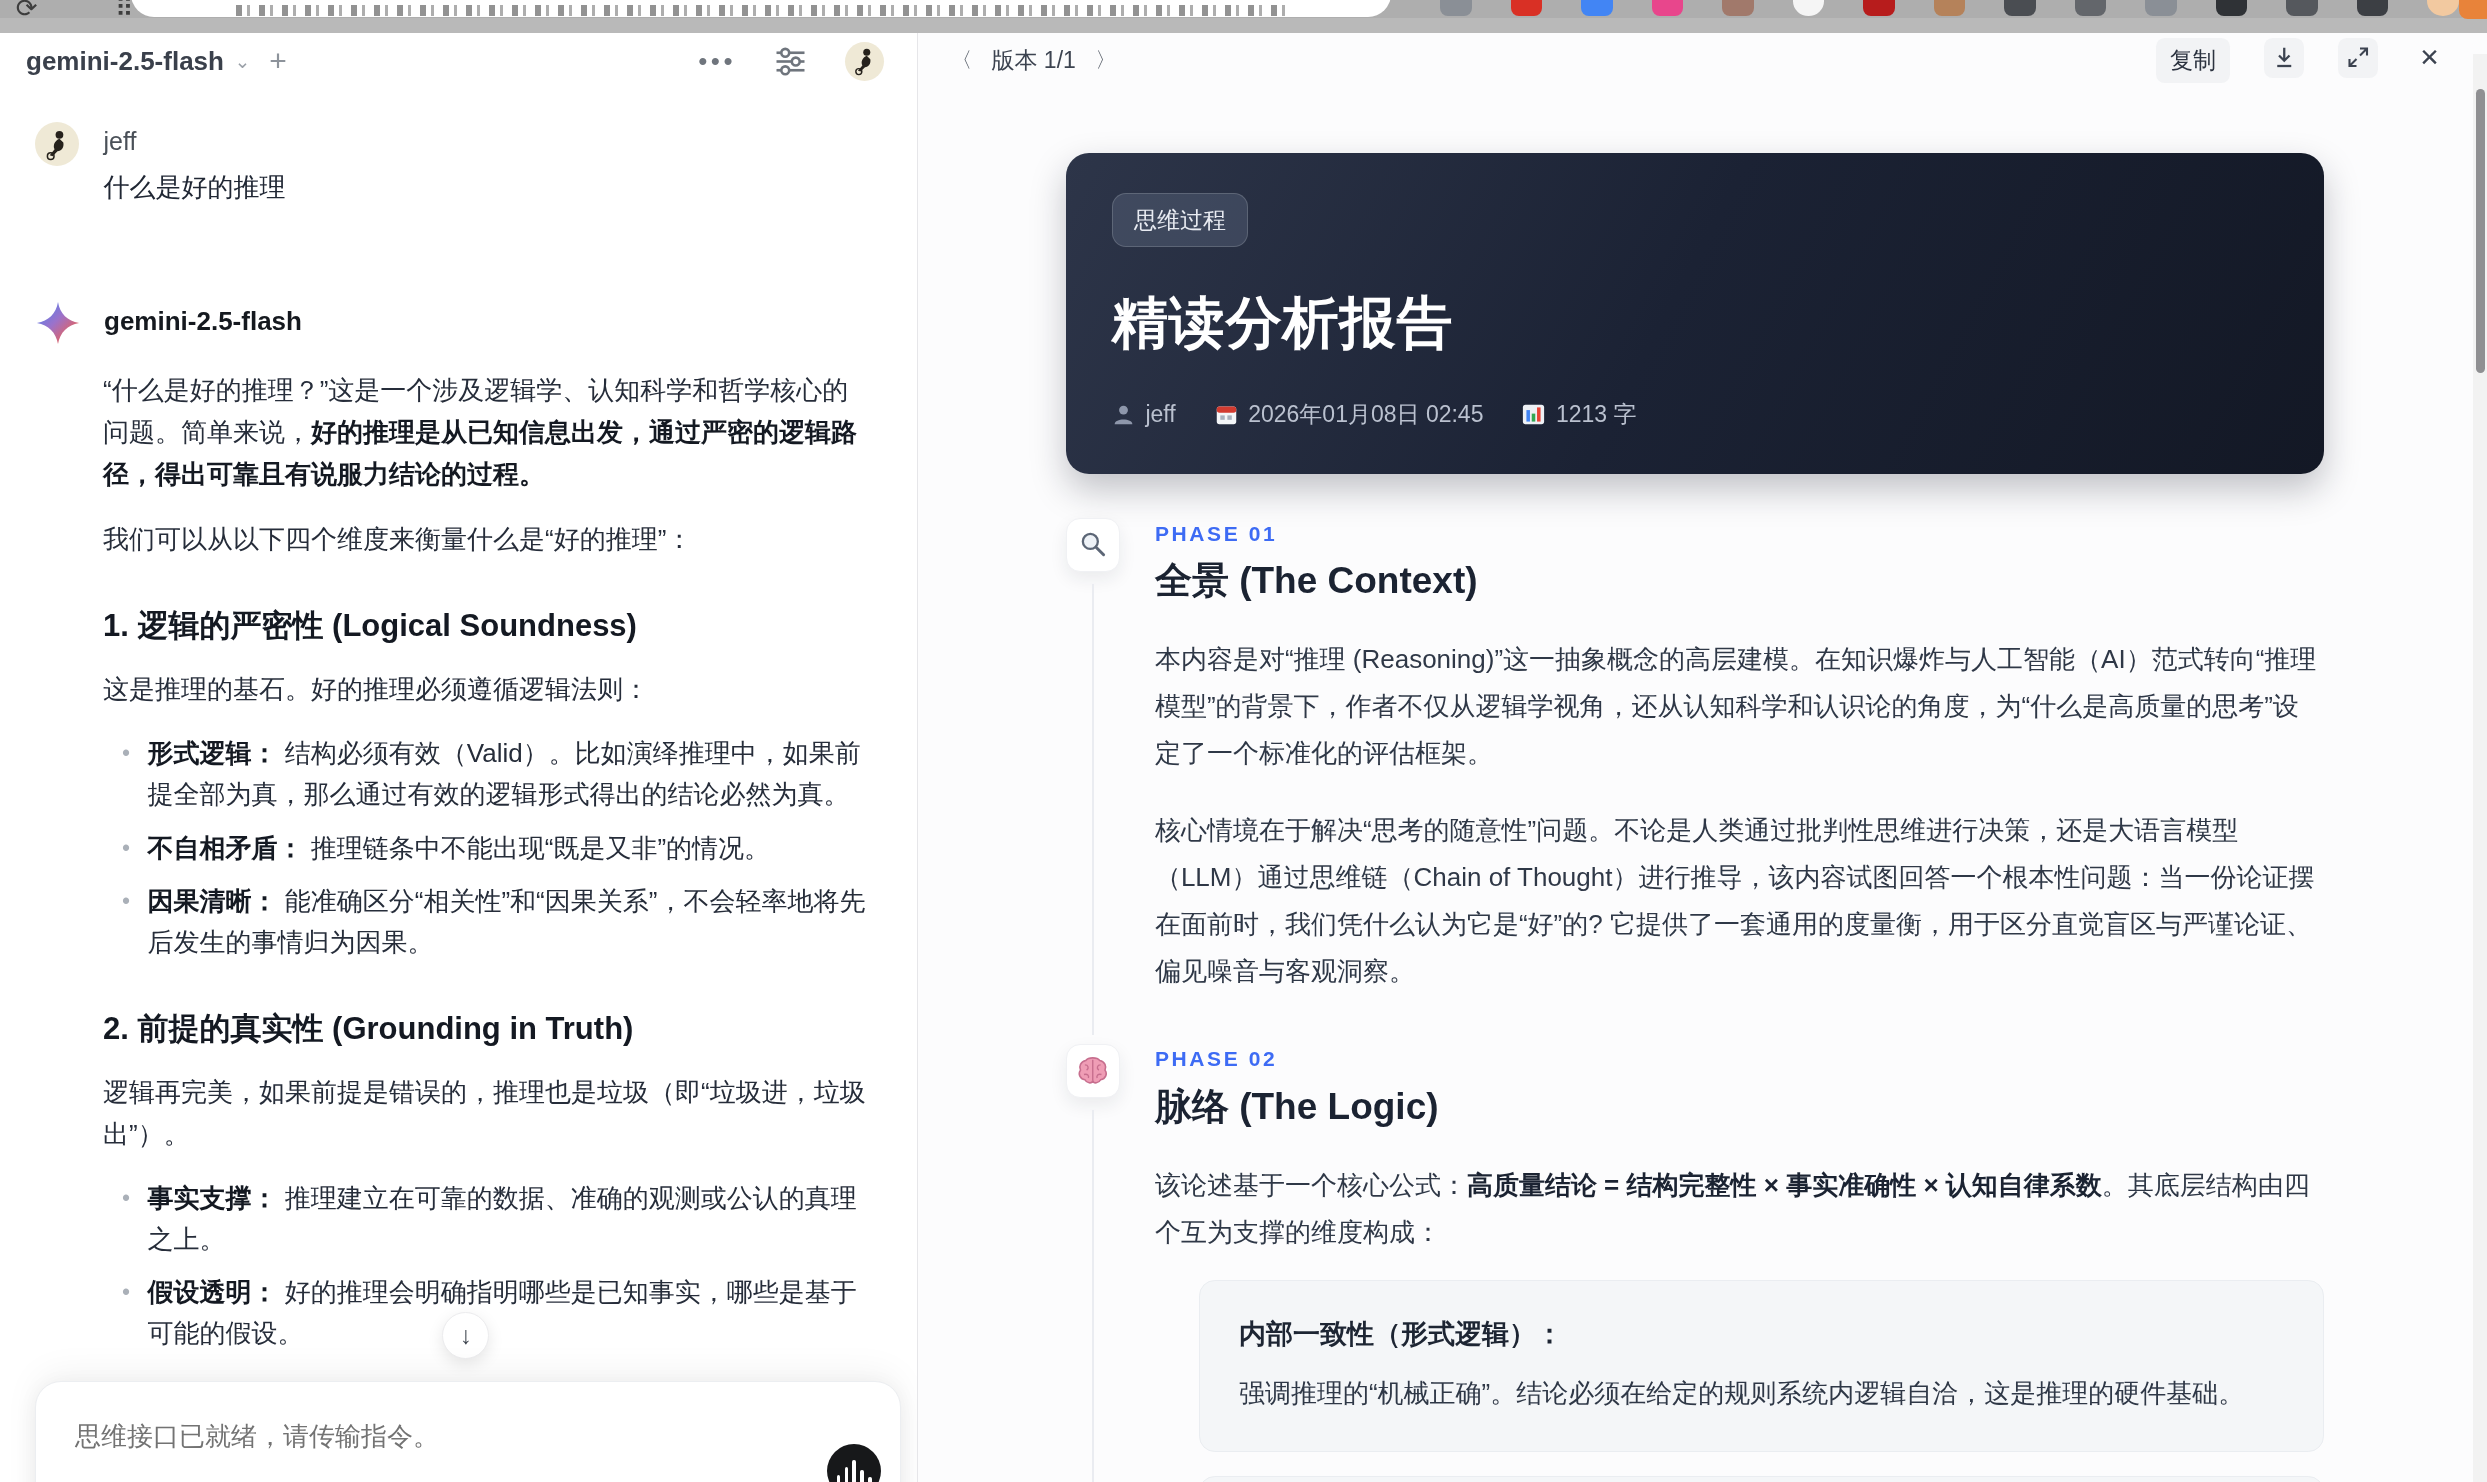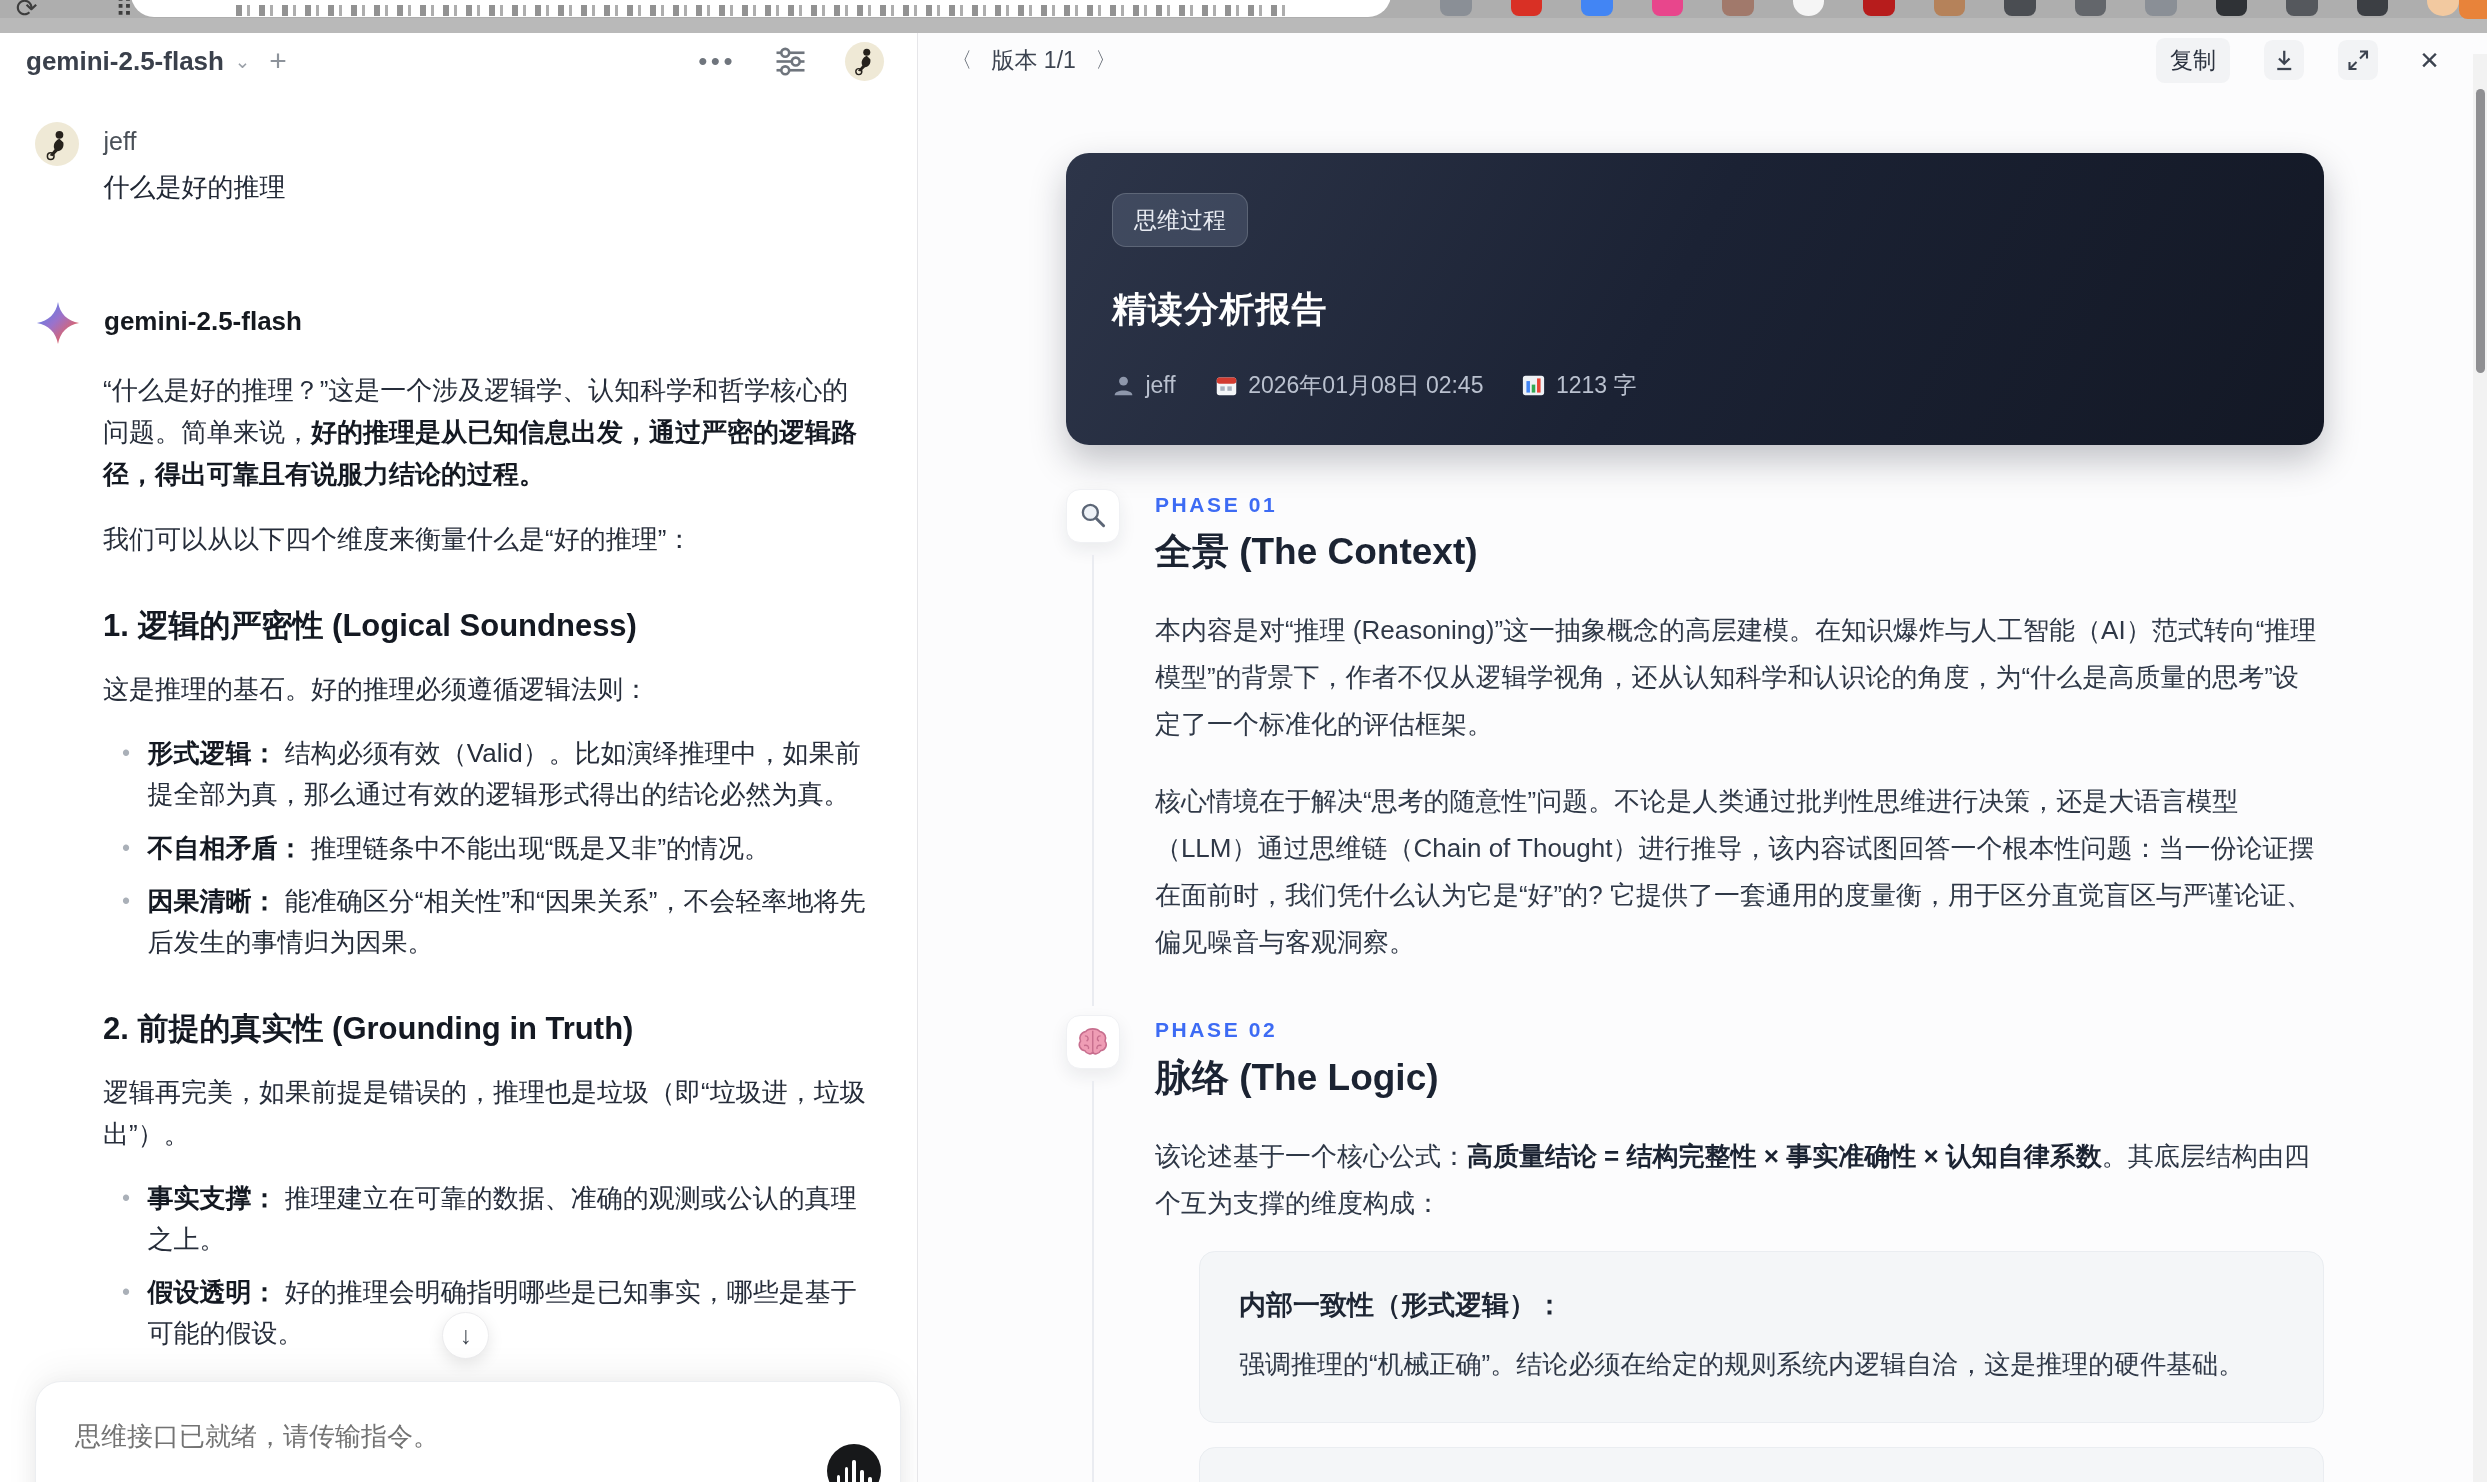--- a/index.html
+++ b/index.html
@@ -69,38 +69,38 @@
   .voice-btn { position:absolute; right:19px; top:62px; width:54px; height:54px; border-radius:50%;
     background:#17181a; display:flex; align-items:flex-end; justify-content:center; gap:4.4px; padding-bottom:12.3px; }
   .voice-btn i { width:3.5px; background:#fff; border-radius:1.8px; display:block; }
 
   
   .artifact-pane { position:relative; flex:1; height:100%; background:#fcfcfd; overflow:hidden; }
   .artifact-toolbar { position:absolute; left:0; top:0; right:0; height:54px; display:flex; align-items:center;
     padding:0 40px 0 28px; z-index:4; }
   .version-nav { display:flex; align-items:center; gap:14px; color:#3c4350; font-size:23px; }
   .version-nav .chev { font-size:21px; color:#5c636d; cursor:pointer; padding:3.5px 5.3px; }
-  .toolbar-actions { margin-left:auto; display:flex; align-items:center; gap:34px; }
+  .toolbar-actions { margin-left:auto; display:flex; gap:34px; }
   .act-btn { background:#f2f3f5; border-radius:8.8px; padding:7px 14px; font-size:23px; color:#2c3340;
     display:flex; align-items:center; justify-content:center; cursor:pointer; }
   .act-icon { background:#f2f3f5; border-radius:8.8px; width:40px; height:40px; display:flex;
     align-items:center; justify-content:center; cursor:pointer; }
   .act-close { font-size:24.5px; color:#3c4350; background:none; width:35px; }
 
   .art-scrollbar { position:absolute; right:0; top:21px; bottom:0; width:14px; background:#f2f2f2; z-index:8; }
   .art-thumb { position:absolute; right:1.8px; top:35px; width:9.6px; height:284px; background:#8f8f92; border-radius:5.3px; }
 
   .art-content { position:absolute; left:0; top:54px; right:14px; bottom:0; padding:66px 149px 0 148px; overflow:hidden; }
 
   .hero { border-radius:23px; padding:40px 46px 44px;
     background:linear-gradient(118deg,#2d3549 0%,#1b2234 48%,#131825 100%);
     box-shadow:0 15.8px 35px rgba(18,24,38,.25); }
   .hero-badge { display:inline-block; font-size:23px; color:#e8ebf2; padding:10.5px 21px;
     background:rgba(120,132,158,.28); border:0.9px solid rgba(255,255,255,.16); border-radius:14px; }
-  .hero-title { font-size:35px; font-weight:700; color:#fff; margin-top:39px; letter-spacing:0.9px; }
+  .hero-title { font-size:56px; font-weight:700; color:#fff; margin-top:39px; letter-spacing:0.9px; }
   .hero-meta { margin-top:37px; display:flex; align-items:center; gap:39px; font-size:23px; color:#bac1cf; }
   .meta-item { display:flex; align-items:center; gap:10.5px; }
 
   .sections { margin-top:44px; }
   .section { display:flex; gap:35px; margin-bottom:8.8px; }
   .rail { width:54px; display:flex; flex-direction:column; align-items:center; flex:0 0 auto; }
   .phase-icon-card { width:54px; height:54px; border-radius:14px; background:#fff; border:0.9px solid #f0f1f4;
     box-shadow:0 7px 17.5px rgba(25,32,50,.08); display:flex; align-items:center; justify-content:center; }
   .rail-line { width:1.8px; background:#eaecf1; flex:1; margin-top:12.3px; }
   .sec-content { flex:1; padding-bottom:40px; }

